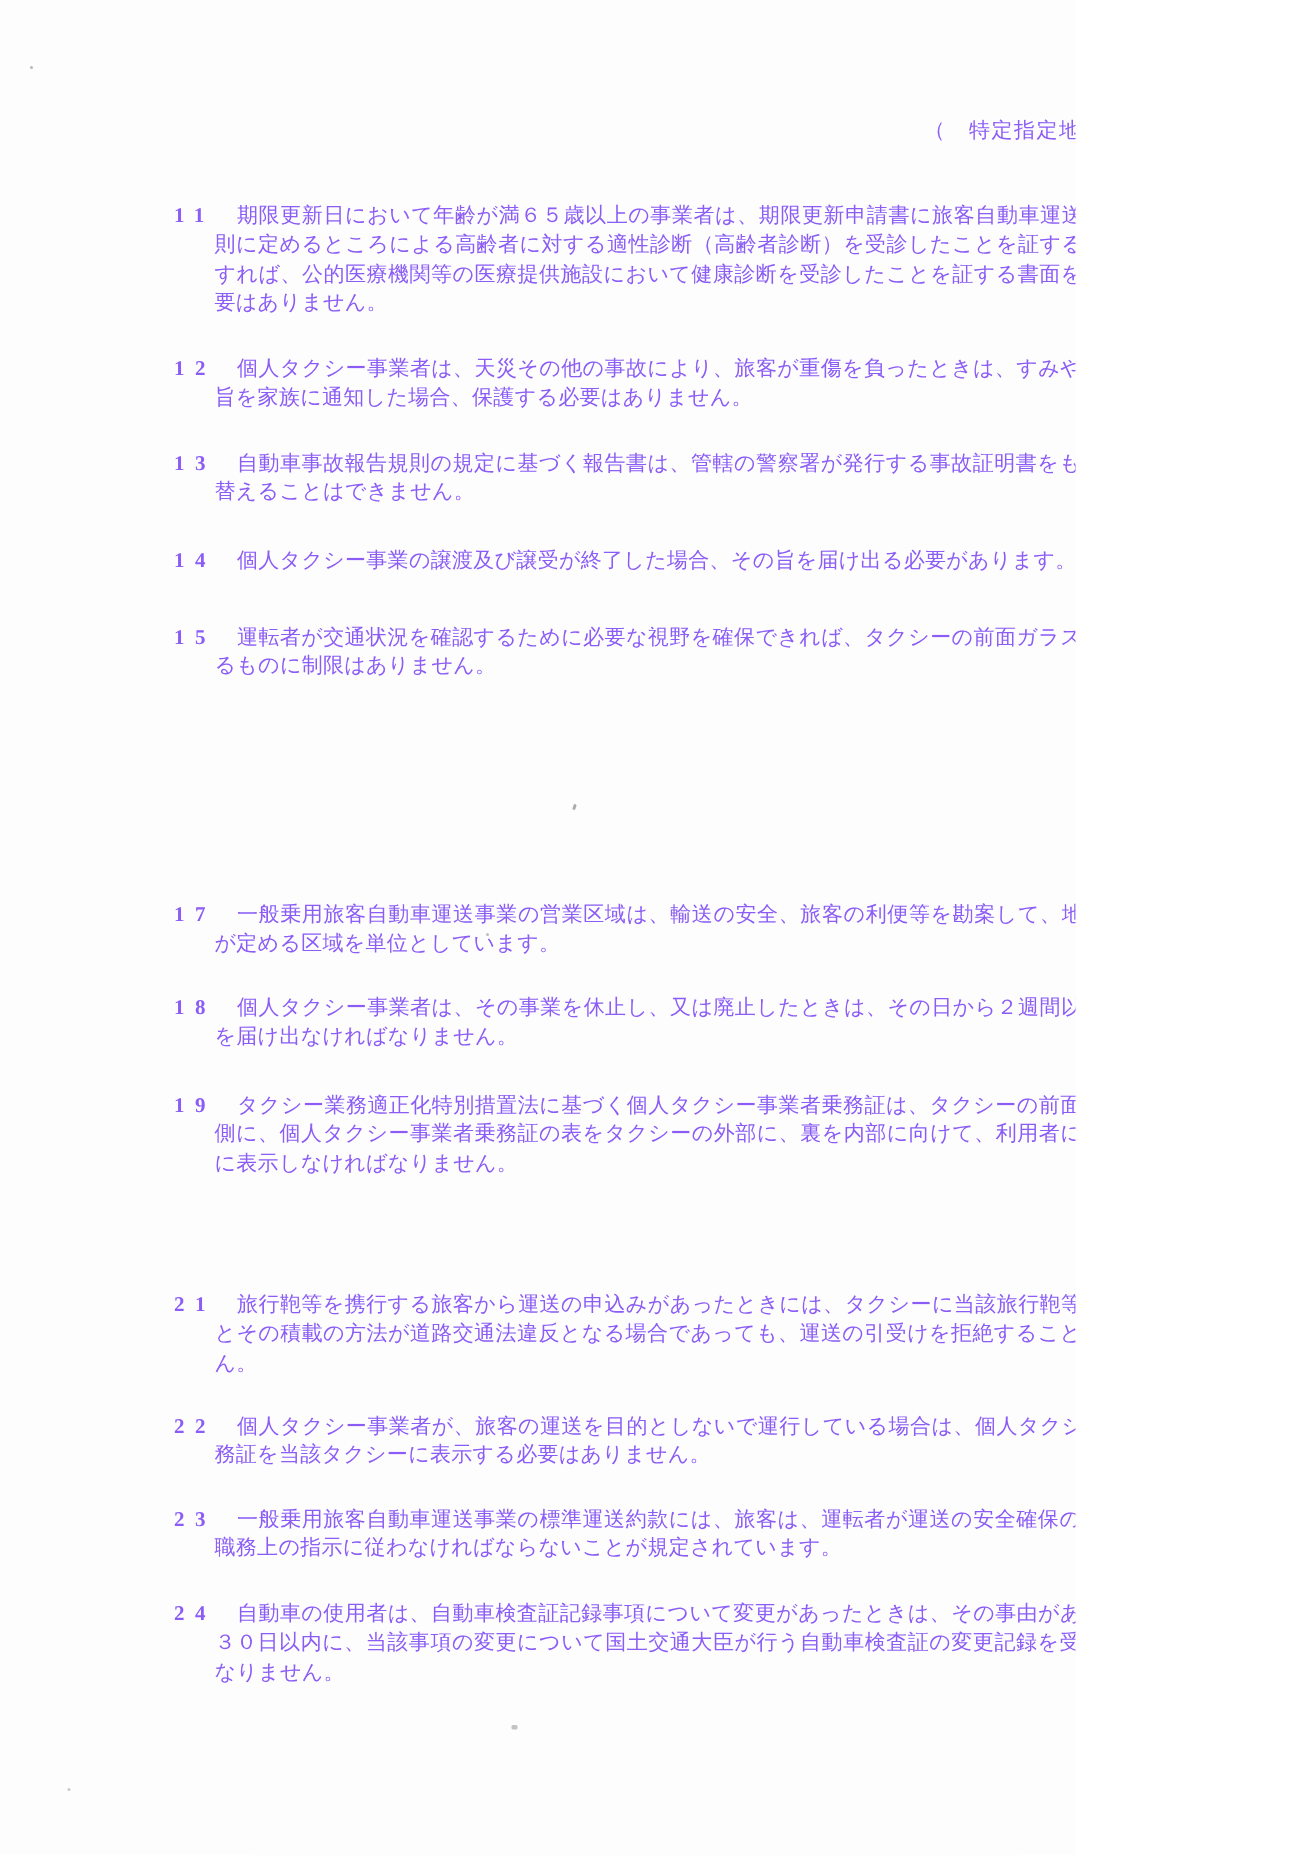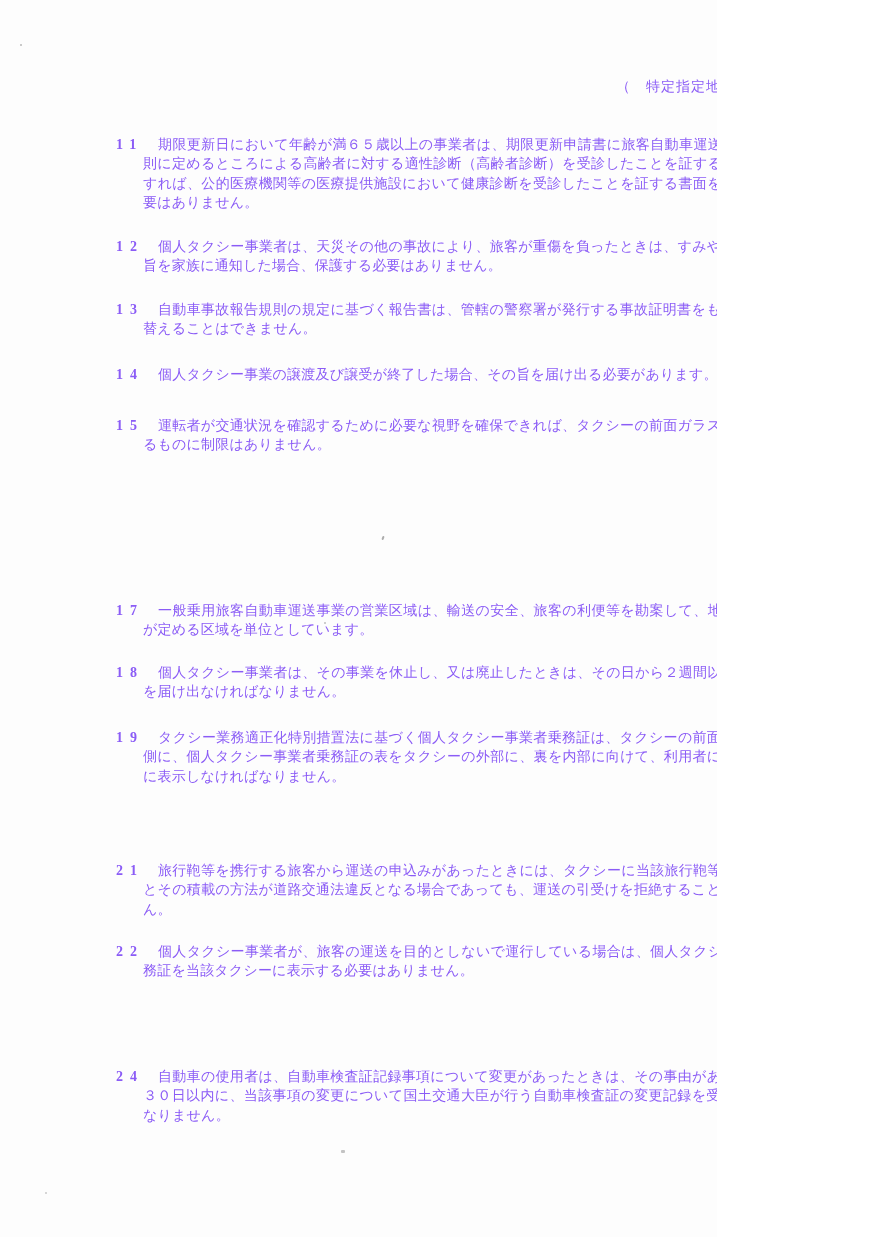--- a/index.html
+++ b/index.html
@@ -100,20 +100,24 @@
   <div class="q" style="top:861px">
     <span class="q-no">21</span>
     <p class="q-text">旅行鞄等を携行する旅客から運送の申込みがあったときには、タクシーに当該旅行鞄等を積載するとその積載の方法が道路交通法違反となる場合であっても、運送の引受けを拒絶することはできません。</p>
   </div>
 
   <div class="q" style="top:942px">
     <span class="q-no">22</span>
     <p class="q-text">個人タクシー事業者が、旅客の運送を目的としないで運行している場合は、個人タクシー事業者乗務証を当該タクシーに表示する必要はありません。</p>
   </div>
 
+  <div class="q" style="top:1004px">
+    <span class="q-no">23</span>
+    <p class="q-text">一般乗用旅客自動車運送事業の標準運送約款には、旅客は、運転者が運送の安全確保のために行う職務上の指示に従わなければならないことが規定されています。</p>
+  </div>
 
   <div class="q" style="top:1067px">
     <span class="q-no">24</span>
     <p class="q-text">自動車の使用者は、自動車検査証記録事項について変更があったときは、その事由があった日から３０日以内に、当該事項の変更について国土交通大臣が行う自動車検査証の変更記録を受けなければなりません。</p>
   </div>
 
   <div class="speck" style="left:20px;top:44px;width:2px;height:2px;opacity:.6"></div>
   <div class="speck" style="left:382px;top:536px;width:2px;height:4px;opacity:.7;transform:rotate(20deg)"></div>
   <div class="speck" style="left:324px;top:622px;width:2px;height:2px;opacity:.55"></div>
   <div class="speck" style="left:341px;top:1150px;width:4px;height:3px;opacity:.5"></div>

